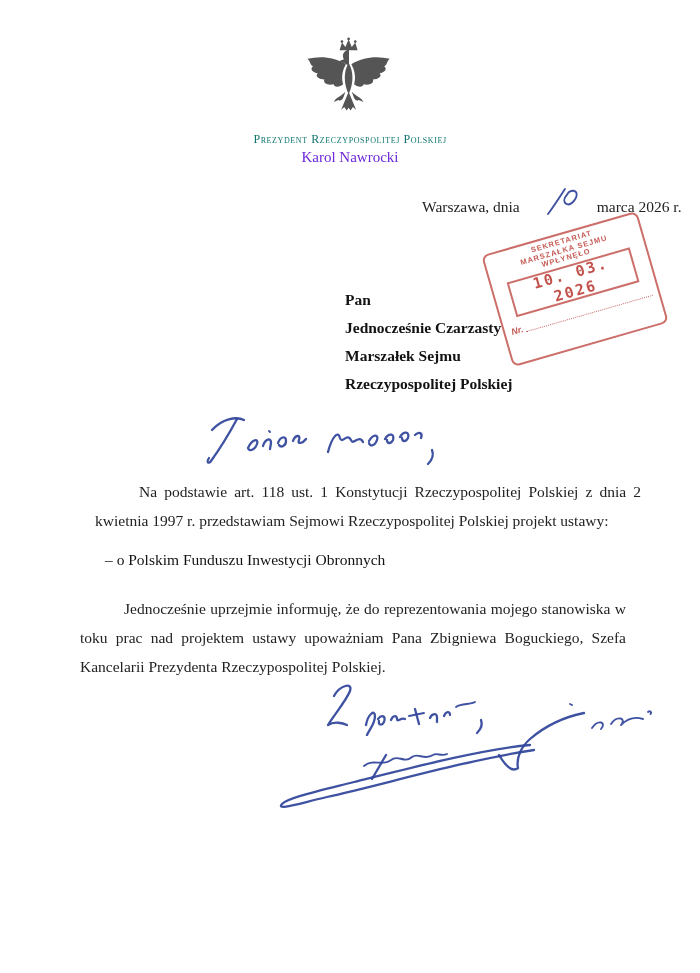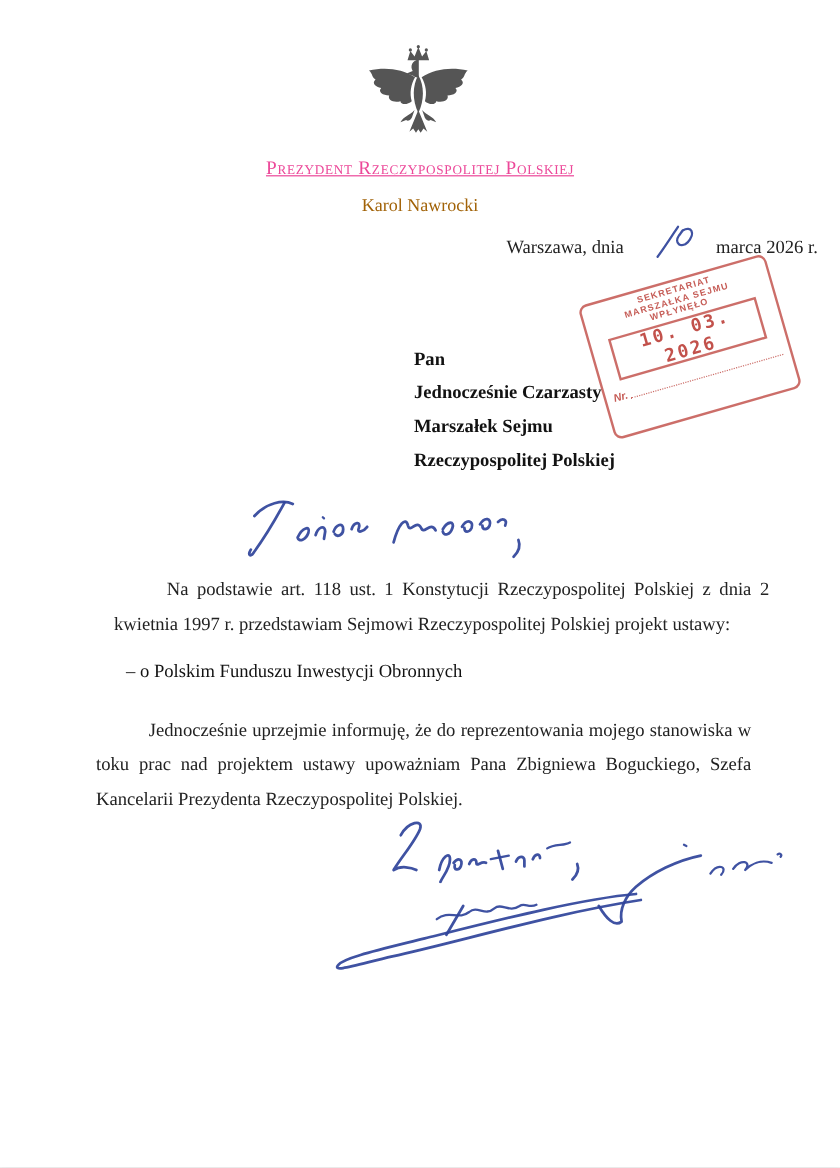--- a/index.html
+++ b/index.html
@@ -13,23 +13,23 @@
     overflow:hidden;
     box-shadow:0 0 4px rgba(0,0,0,.15);
   }
   .abs{position:absolute;}
 
   
   .emblem{left:302px;top:32px;width:94px;height:96px;}
   .hdr{left:0;top:132px;width:700px;text-align:center;}
   .hdr-inst{
     font-variant:small-caps;
-    font-size:16px;letter-spacing:.6px;color:#ec4899;text-decoration:underline;
+    font-size:12px;letter-spacing:.6px;color:#0f766e;
   }
-  .hdr-name{font-size:15px;color:#a16207;margin-top:14px;}
+  .hdr-name{font-size:15px;color:#6d28d9;margin-top:2px;}
 
   
   .dateline{
     left:422px;top:192px;height:30px;
     display:flex;align-items:center;
     font-size:15.5px;color:#222;white-space:nowrap;gap:24px;
   }
   .hand-day{width:40px;height:30px;margin:-10px -7px 0 -4px;}
 
   

